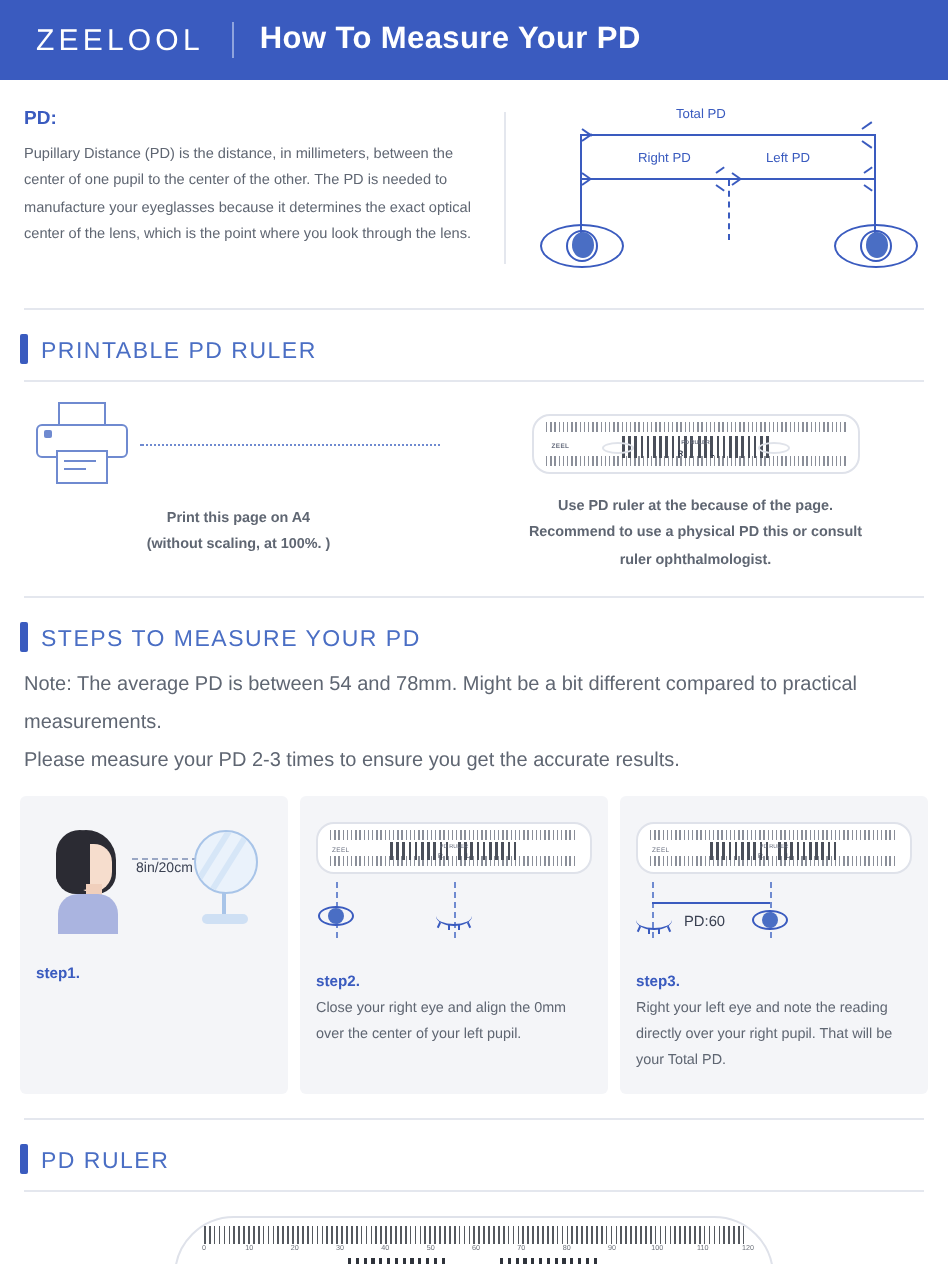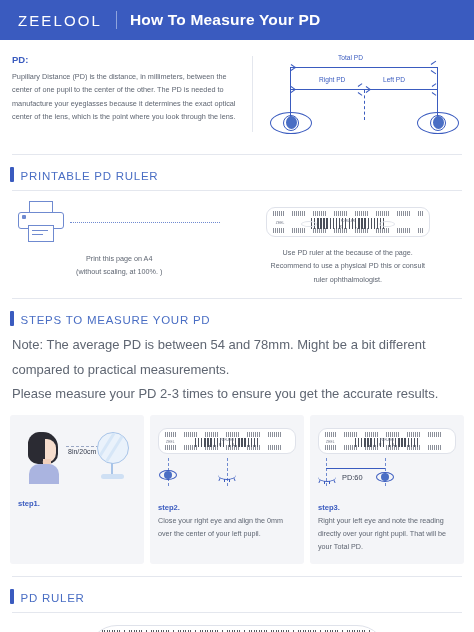--- a/index.html
+++ b/index.html
@@ -56,36 +56,36 @@
   .eye-iris {
     position: absolute; left: 13px; top: 3px; width: 16px; height: 16px;
     border: 1.2px solid #3a5bbf; border-radius: 50%;
   }
   .eye-pupil {
     position: absolute; left: 15.5px; top: 4px; width: 11px; height: 13px;
     background: #4a6ec4; border-radius: 50%;
   }
 
   
-  .printable { display: flex; padding: 10px 12px 0 5px; }
+  .printable { display: flex; padding: 10px 12px 0 5px; font-weight: bold; }
   .pr-col { flex: 1; display: flex; flex-direction: column; align-items: center; }
   .pr-caption { font-size: 7.2px; color: #5f6672; line-height: 1.85; text-align: center; margin-top: 9px; }
   .pr-mid { display: flex; align-items: center; }
   .dotline { width: 150px; border-top: 1.6px dotted #6f8ad0; }
 
   .printer { width: 46px; height: 42px; position: relative; }
   .pr-top { position:absolute; left:11px; top:0; width:24px; height:12px; border:1.4px solid #6f8ad0; border-bottom:none; background:#fff; }
   .pr-body { position:absolute; left:0; top:11px; width:46px; height:17px; border:1.4px solid #6f8ad0; border-radius:3px; background:#fff; }
   .pr-knob { position:absolute; left:4px; top:14px; width:4px; height:4px; background:#6f8ad0; border-radius:1px; }
   .pr-out { position:absolute; left:10px; top:24px; width:26px; height:17px; border:1.4px solid #6f8ad0; background:#fff; }
   .pr-l1 { position:absolute; left:14px; top:29px; width:16px; height:1.3px; background:#6f8ad0; }
   .pr-l2 { position:absolute; left:14px; top:33px; width:11px; height:1.3px; background:#6f8ad0; }
 
   
-  .note { font-size: 13px; color: #5f6672; line-height: 1.9; padding: 7px 12px 0 12px; }
+  .note { font-size: 10px; color: #5f6672; line-height: 1.9; padding: 7px 12px 0 12px; }
   .steps { display: flex; gap: 6px; padding: 8px 10px 0 10px; }
   .step-card { flex: 1; background: #f4f5f8; border-radius: 3px; padding: 9px 8px 10px 8px; }
   .step-art { height: 72px; position: relative; }
   .step-label { font-size: 7.6px; font-weight: bold; color: #3a5bbf; margin-top: 3px; }
   .step-text { font-size: 7.2px; color: #5f6672; line-height: 1.8; margin-top: 3px; }
 
   
   .person { position: absolute; left: 6px; top: 8px; width: 40px; height: 50px; }
   .p-hair { position:absolute; left:4px; top:0; width:30px; height:32px; background:#2b2b33; border-radius:15px 15px 10px 10px; }
   .p-face { position:absolute; left:12px; top:7px; width:20px; height:24px; background:#f6ddcd; border-radius:9px 9px 10px 10px; }

